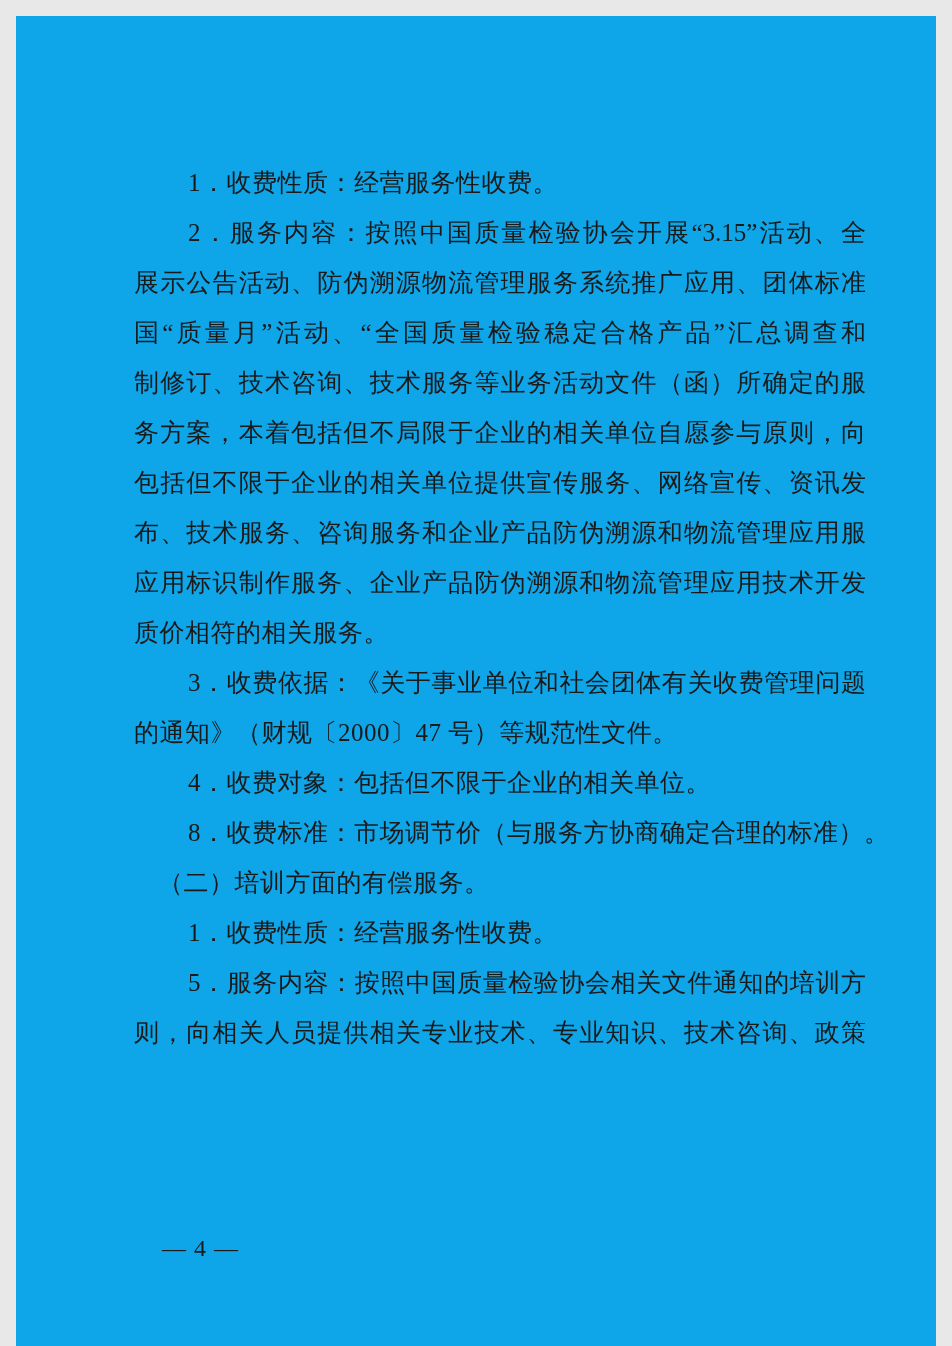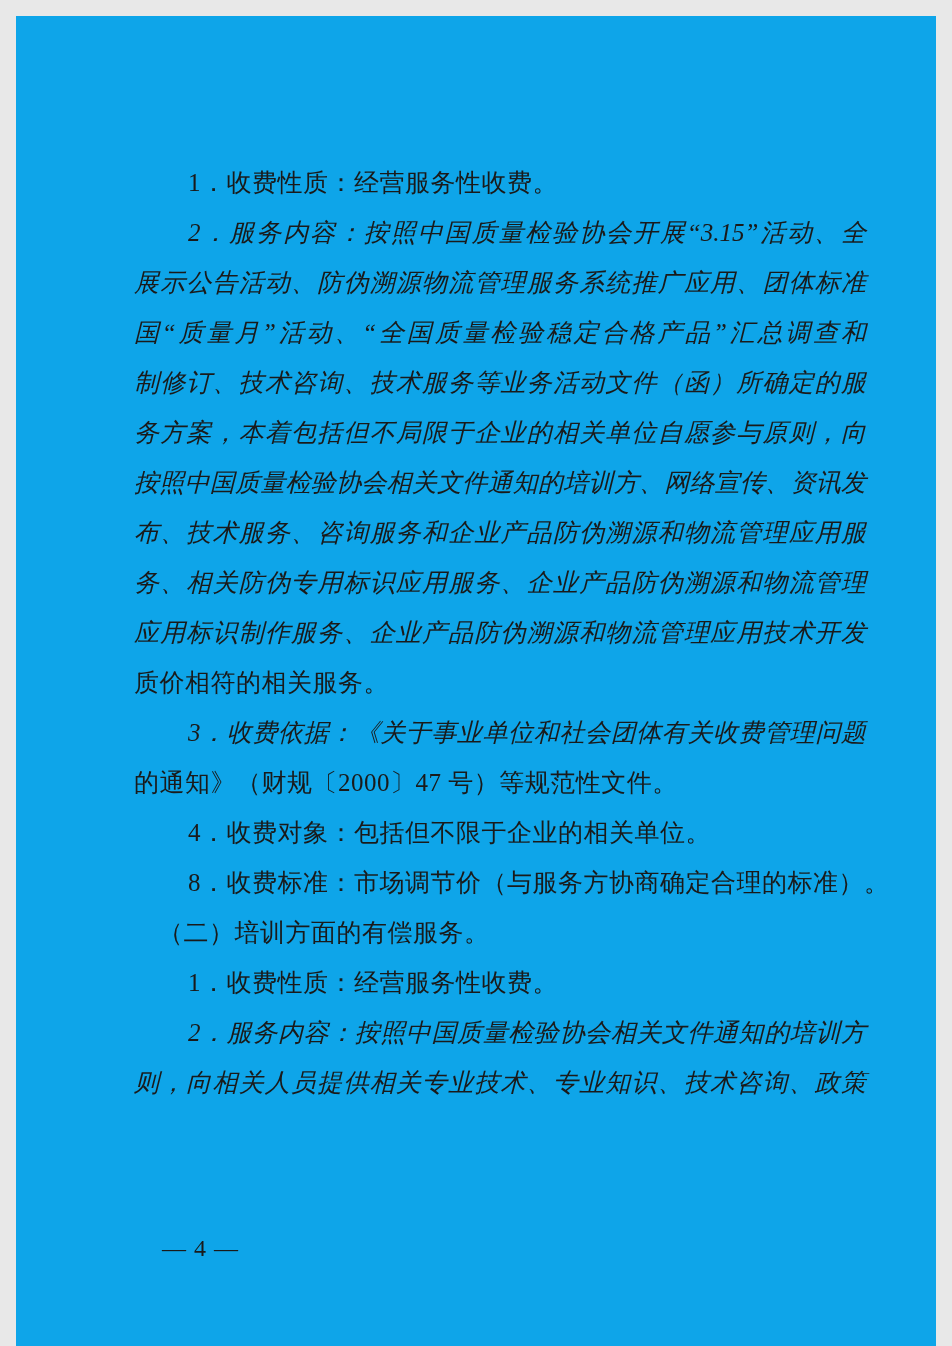--- a/index.html
+++ b/index.html
@@ -31,21 +31,20 @@
     white-space: nowrap;
     text-align: left;
   }
   .line.justify {
     white-space: normal;
     letter-spacing: 0;
     text-align: justify;
     text-align-last: justify;
     -moz-text-align-last: justify;
     text-justify: inter-ideograph;
-    font-style: italic;
   }
   .line.indent {
     text-indent: 54px;
   }
   .line.heading {
     font-weight: normal;
     text-indent: 24px;
     letter-spacing: 0.5px;
   }
   .footer {
@@ -63,30 +62,29 @@
 <body>
 
 <div class="page">
   <div class="content">
       <div class="line indent">1．收费性质：经营服务性收费。</div>
       <div class="line justify indent">2．服务内容：按照中国质量检验协会开展“3.15”活动、全</div>
       <div class="line justify">展示公告活动、防伪溯源物流管理服务系统推广应用、团体标准</div>
       <div class="line justify">国“质量月”活动、“全国质量检验稳定合格产品”汇总调查和</div>
       <div class="line justify">制修订、技术咨询、技术服务等业务活动文件（函）所确定的服</div>
       <div class="line justify">务方案，本着包括但不局限于企业的相关单位自愿参与原则，向</div>
-      <div class="line justify">按照中国质量检验协会相关文件通知的培训方、网络宣传、资讯发</div>
+      <div class="line justify">包括但不限于企业的相关单位提供宣传服务、网络宣传、资讯发</div>
       <div class="line justify">布、技术服务、咨询服务和企业产品防伪溯源和物流管理应用服</div>
-      <div class="line justify">务、相关防伪专用标识应用服务、企业产品防伪溯源和物流管理</div>
       <div class="line justify">应用标识制作服务、企业产品防伪溯源和物流管理应用技术开发</div>
       <div class="line">质价相符的相关服务。</div>
       <div class="line justify indent">3．收费依据：《关于事业单位和社会团体有关收费管理问题</div>
       <div class="line">的通知》（财规〔2000〕47 号）等规范性文件。</div>
       <div class="line indent">4．收费对象：包括但不限于企业的相关单位。</div>
       <div class="line indent">8．收费标准：市场调节价（与服务方协商确定合理的标准）。</div>
       <div class="line heading">（二）培训方面的有偿服务。</div>
       <div class="line indent">1．收费性质：经营服务性收费。</div>
-      <div class="line justify indent">2．服务内容：按照中国质量检验协会相关文件通知的培训方</div>
+      <div class="line justify indent">5．服务内容：按照中国质量检验协会相关文件通知的培训方</div>
       <div class="line justify">则，向相关人员提供相关专业技术、专业知识、技术咨询、政策</div>
     </div>
   <div class="footer">
     <span>— 4 —</span>
   </div>
 </div>
 
 </body></html>

